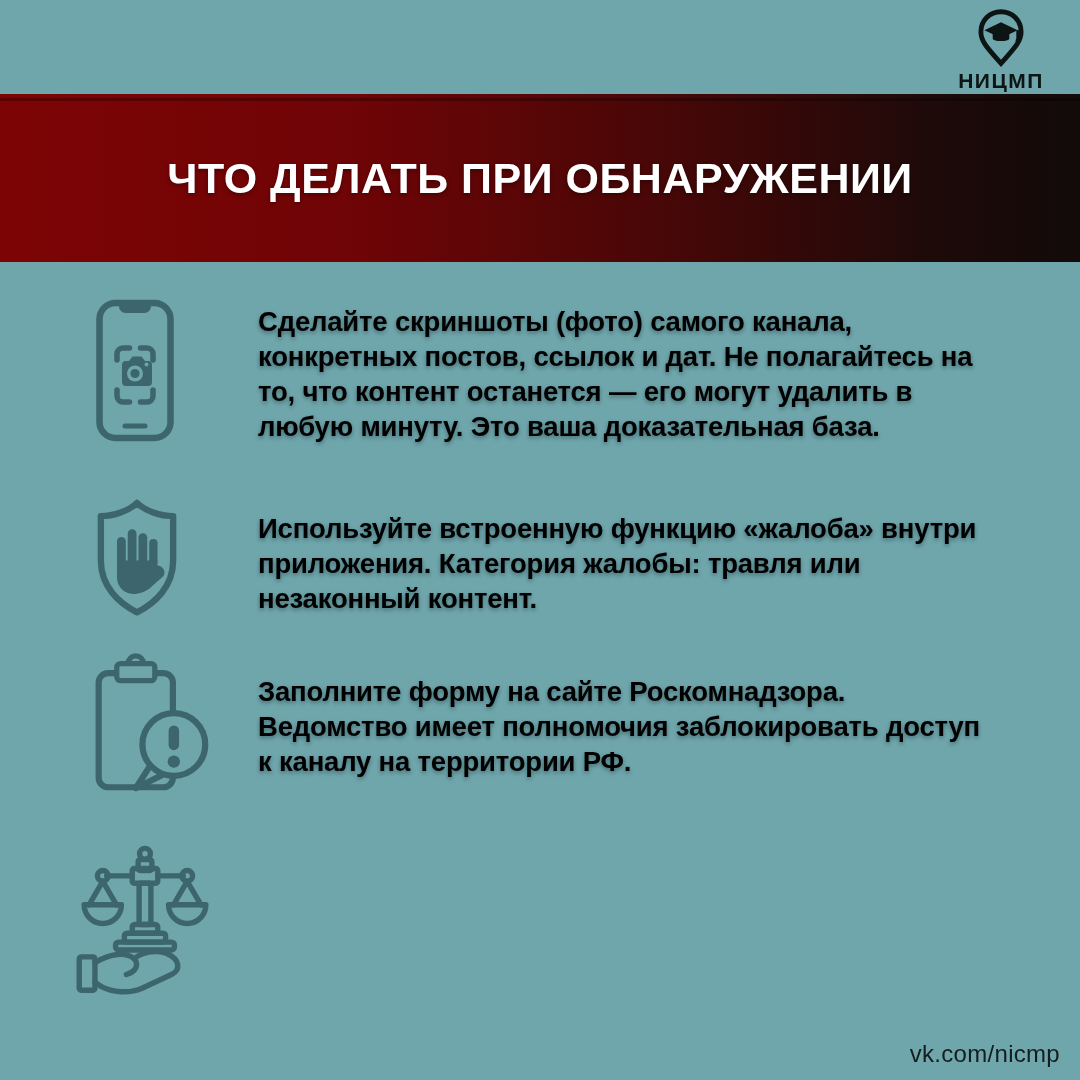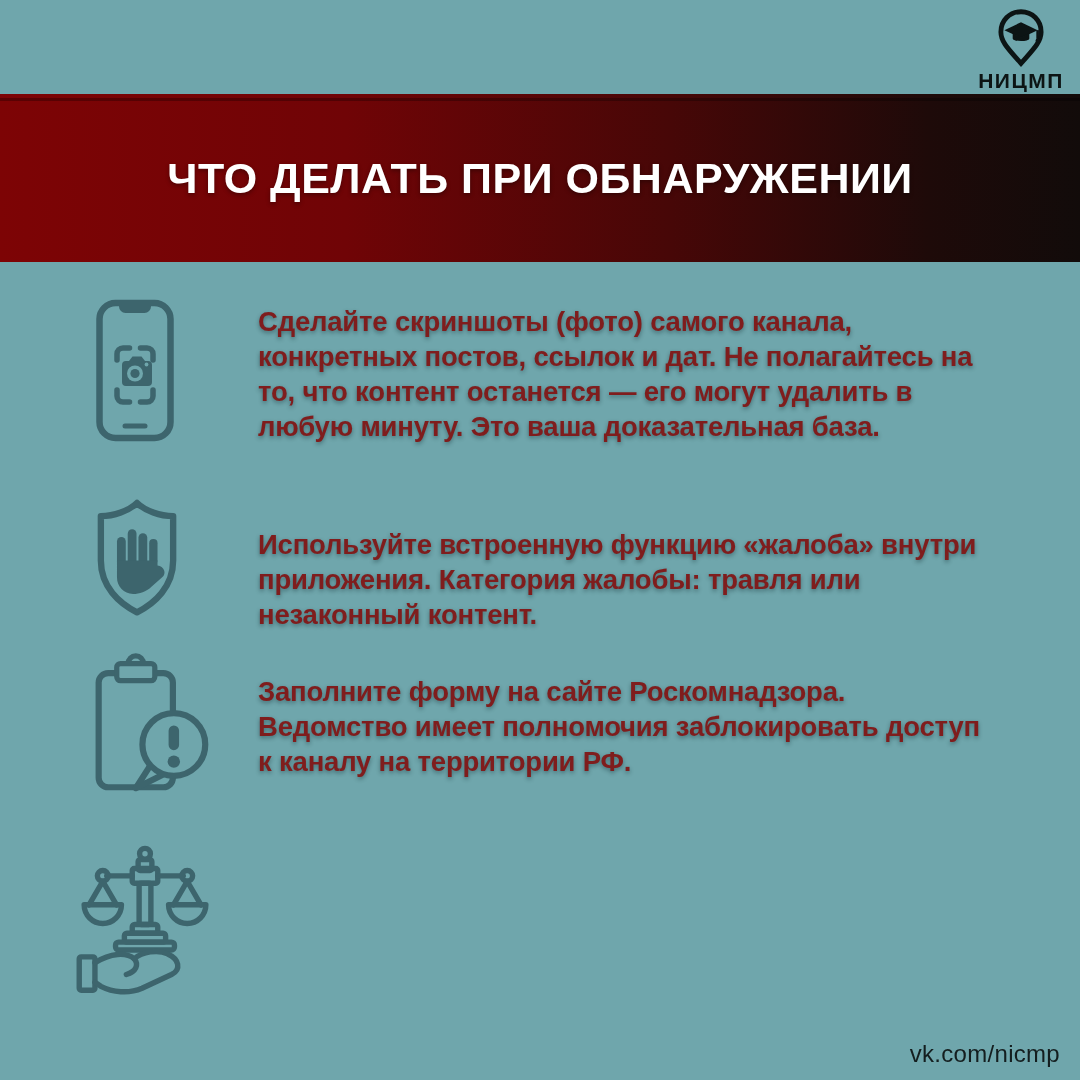--- a/index.html
+++ b/index.html
@@ -4,45 +4,45 @@
 <style>
   html,body{margin:0;padding:0;background:#4b4b4b;}
   .poster{
     position:relative;
     width:1080px;height:1080px;
     background:#6fa6ac;
     overflow:hidden;
     font-family:"Liberation Sans","DejaVu Sans",sans-serif;
   }
   
-  .logo{position:absolute;top:8px;right:4px;width:110px;text-align:center;color:#0c1414;}
+  .logo{position:absolute;top:8px;right:24px;width:110px;text-align:center;color:#0c1414;}
   .logo svg{display:block;margin:0 auto;}
   .brand{font-size:21px;font-weight:800;letter-spacing:1.5px;color:#0c1414;margin-top:1px;}
   
   .banner{
     position:absolute;left:0;top:94px;width:1080px;height:168px;
     background:linear-gradient(90deg,#7d0405 0%,#700406 32%,#470707 62%,#1e0a09 86%,#120b0a 100%);
     display:flex;align-items:center;justify-content:center;
   }
   .banner::before{
     content:"";position:absolute;left:0;top:4px;width:100%;height:3px;
     background:rgba(0,0,0,0.28);
   }
   .title{
     margin:0;color:#ffffff;text-align:right;
     font-size:43px;line-height:52px;font-weight:700;letter-spacing:.5px;
     text-shadow:0 2px 4px rgba(0,0,0,0.35);
   }
   
   .step-text{
     position:absolute;left:258px;width:742px;margin:0;
-    color:#7f1d1d;font-weight:700;font-size:27.5px;line-height:35px;letter-spacing:-0.2px;
+    color:#000000;font-weight:700;font-size:27.5px;line-height:35px;letter-spacing:-0.2px;
     text-shadow:0 2px 4px rgba(15,40,45,0.45);
   }
-  .t1{top:304px;} .t2{top:511px;margin-top:16px;} .t3{top:674px;} .t4{top:854px;}
+  .t1{top:304px;} .t2{top:511px;} .t3{top:674px;} .t4{top:854px;}
   .icon{position:absolute;color:#3d656d;}
   .i1{left:95px;top:299px;}
   .i2{left:87px;top:498px;}
   .i3{left:92px;top:652px;}
   .i4{left:76px;top:842px;}
   
   .footer{
     position:absolute;right:20px;bottom:12px;
     font-size:24px;color:#141e1f;font-weight:400;letter-spacing:.3px;margin-top:34px;
   }

